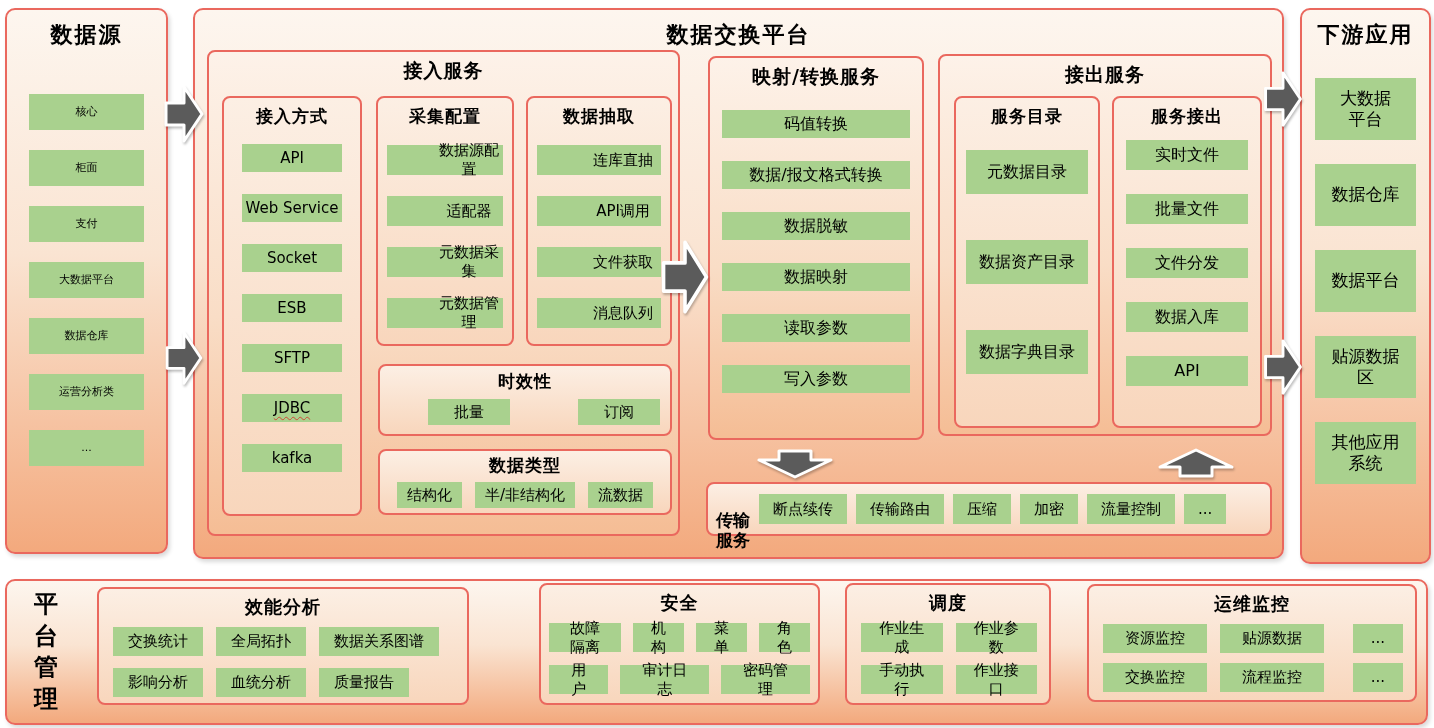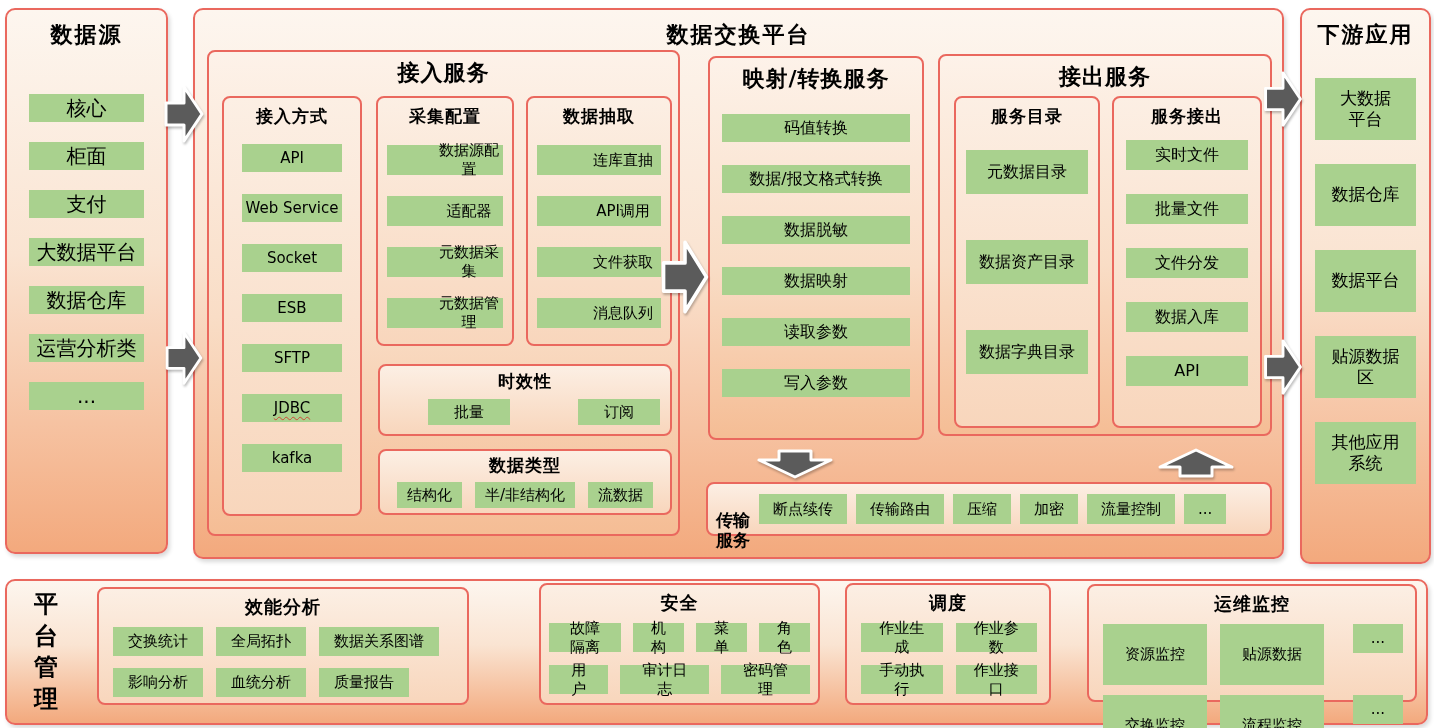--- a/index.html
+++ b/index.html
@@ -15,30 +15,30 @@
     box-shadow:2px 3px 4px rgba(0,0,0,.15);
   }
   
   .box{
     position:absolute;box-sizing:border-box;
     border:2px solid #ea685e;border-radius:8px;
     background:linear-gradient(180deg,#fdf2e9 0%,#f9ddc6 55%,#f5bd95 100%);
   }
   .box-light{background:linear-gradient(180deg,#fcefe4 0%,#f8d6bc 100%);}
   .panel-title{font-size:22px;font-weight:700;text-align:center;padding-top:10px;letter-spacing:2px;}
-  .section-title{font-size:22px;font-weight:700;text-align:center;padding-top:6px;letter-spacing:1px;}
+  .section-title{font-size:19px;font-weight:700;text-align:center;padding-top:6px;letter-spacing:1px;}
   .sub-title{font-size:17px;font-weight:700;text-align:center;padding-top:7px;letter-spacing:1px;}
   .chip{
     background:#a9d18e;color:#000;
     display:flex;align-items:center;justify-content:center;
     font-size:15px;line-height:1.25;text-align:center;white-space:pre-line;
   }
   .squiggle{text-decoration:underline;text-decoration-style:wavy;text-decoration-color:#cf4a35;text-decoration-thickness:1px;text-underline-offset:3px;}
   .v-list{display:flex;flex-direction:column;}
-  .ds-list{margin:44px 22px 0;gap:20px;}   .ds-list .chip{height:28px;font-size:20px;}
+  .ds-list{margin:44px 22px 0;gap:20px;}   .ds-list .chip{height:36px;font-size:11px;}
   .am-list{margin:16px 18px 0;gap:22px;}   .am-list .chip{height:28px;}
   .cc-list{margin:17px 9px 0;gap:21px;}    .cc-list .chip{height:30px;padding-left:48px;}
   .map-list{margin:20px 12px 0;gap:23px;}  .map-list .chip{height:28px;font-size:16px;}
   .cat-list{margin:22px 10px 0;gap:46px;}  .cat-list .chip{height:44px;font-size:16px;}
   .so-list{margin:12px 12px 0;gap:24px;}   .so-list .chip{height:30px;font-size:16px;}
   .dn-list{margin:28px 13px 0;gap:24px;}   .dn-list .chip{height:62px;font-size:17px;}
   .tl-row{display:flex;justify-content:space-between;padding:6px 10px 0 48px;}
   .tl-row .chip{height:26px;width:82px;}
   .dt-row{display:flex;justify-content:center;gap:13px;padding-top:5px;}
   .dt-row .chip{height:26px;padding:0 10px;}
@@ -46,21 +46,21 @@
   .transport-label{font-weight:700;font-size:17px;line-height:1.15;text-align:center;white-space:pre-line;flex:0 0 auto;margin-top:44px;}
   .transport .chip{height:30px;padding:0 14px;flex:0 0 auto;}
   .mg-vtitle{
     position:absolute;left:24px;top:8px;width:30px;
     font-size:24px;font-weight:700;line-height:1.32;word-break:break-all;text-align:center;
   }
   .mg-rows{display:flex;flex-direction:column;gap:12px;margin:8px 12px 0 14px;}
   .h-list{display:flex;gap:13px;}
   .h-list .chip{height:29px;padding:0 15px;}
   .row-mon .chip:last-child{margin-left:auto;padding:0 18px;}
-  .row-mon .chip{padding:16px 22px;}
+  .row-mon .chip{padding:0 22px;}
   .arrow{position:absolute;filter:drop-shadow(1px 2px 1px rgba(0,0,0,.25));}
   .arrow polygon{fill:#5b5b5b;stroke:#fff;stroke-width:3;stroke-linejoin:round;}
 </style>
 </head>
 <body>
 
 <div class="stage">
 
   <div class="panel" style="left:5px;top:8px;width:163px;height:546px;">
     <div class="panel-title">数据源</div>

